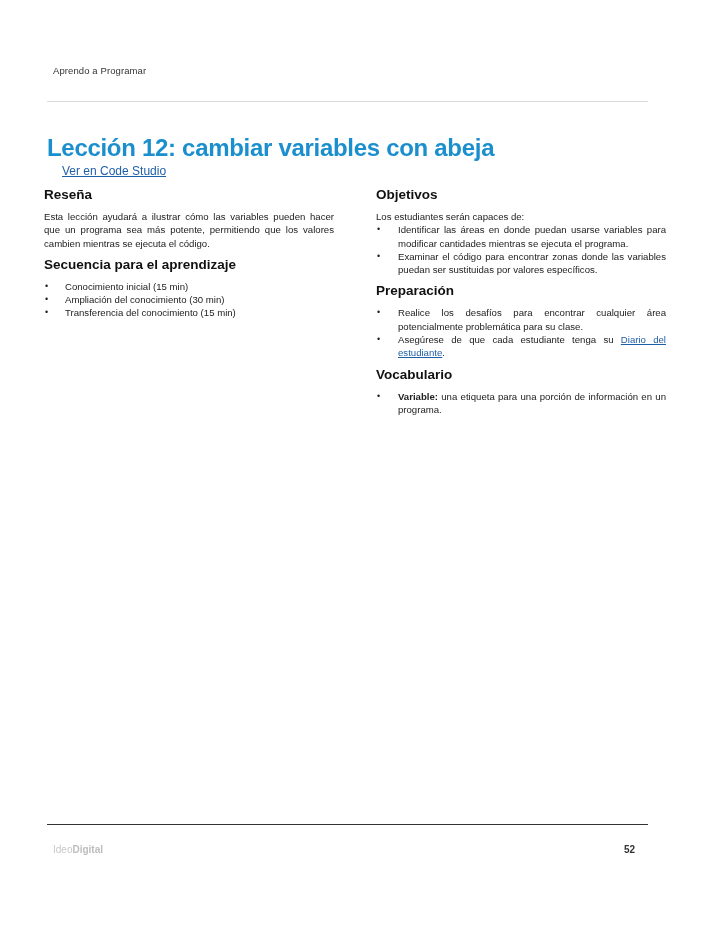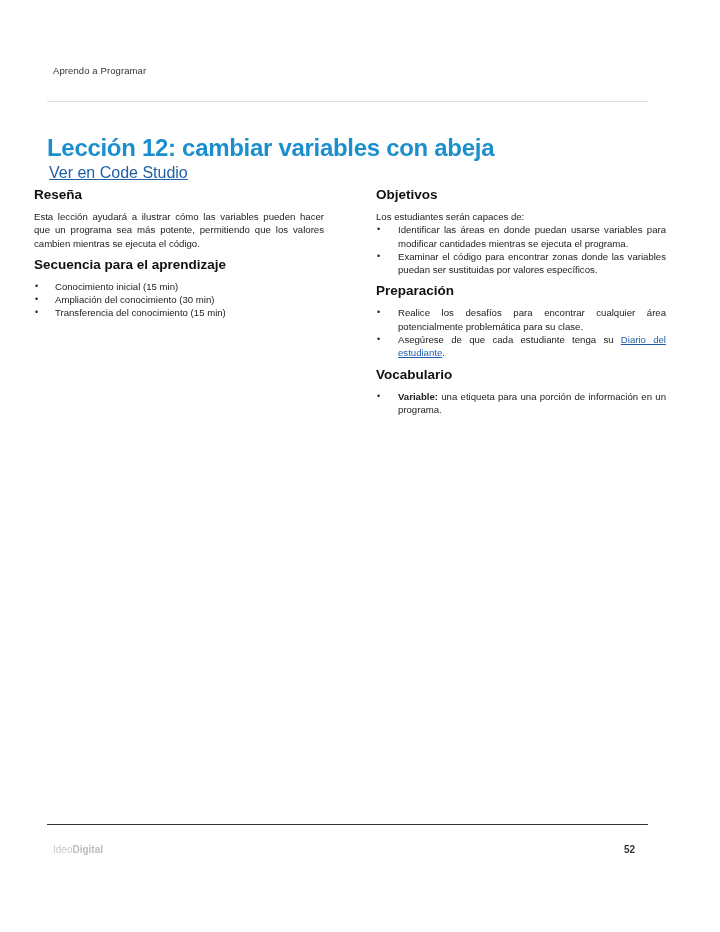--- a/index.html
+++ b/index.html
@@ -37,33 +37,33 @@
       top: 121px;
       font-size: 24px;
       font-weight: bold;
       color: #1b8fce;
       letter-spacing: -0.3px;
       white-space: nowrap;
       margin-top: 13px;
     }
     .code-studio-link {
       position: absolute;
-      left: 49px;
+      left: 62px;
       top: 164px;
-      font-size: 16px;
+      font-size: 12px;
       color: #1f5fa8;
       text-decoration: underline;
       cursor: pointer;
     }
     .column {
       position: absolute;
       top: 186px;
       width: 290px;
     }
-    .col-left { left: 34px; }
+    .col-left { left: 44px; }
     .col-right { left: 376px; }
 
     .section-heading {
       font-size: 13.5px;
       font-weight: bold;
       color: #111111;
       margin-bottom: 6px;
       line-height: 18px;
     }
     .section { margin-bottom: 6px; }

